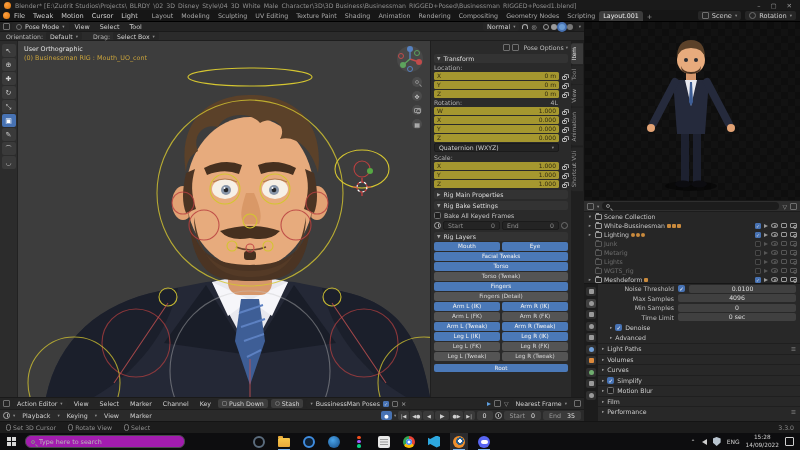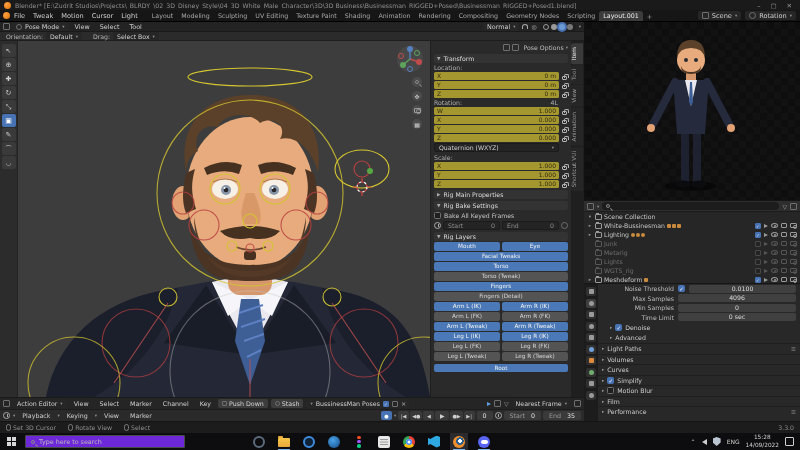--- a/index.html
+++ b/index.html
@@ -158,21 +158,21 @@
     gap:12px;padding:0 6px;color:#8f8f8f;font-size:6.2px;border-top:1px solid #141414}
   .mouse-ic{width:5px;height:7px;border:1px solid #7a7a7a;border-radius:2.5px;display:inline-block;margin-right:2px}
   .hint{display:flex;align-items:center}
   #sb-version{margin-left:auto;color:#8f8f8f}
 
   
   #taskbar{left:0;top:433px;width:800px;height:17px;background:#0d0d0f;display:flex;align-items:center;gap:5px;padding:0 2px}
   #start-btn{width:18px;height:17px;display:flex;align-items:center;justify-content:center}
   .win-logo{display:grid;grid-template-columns:4px 4px;grid-template-rows:4px 4px;gap:1px}
   .win-logo span{background:#d8d8d8}
-  #task-search{width:160px;height:13px;background:#6d28d9;border:1px solid #4a4a4d;border-radius:1px;
+  #task-search{width:160px;height:13px;background:#a21caf;border:1px solid #4a4a4d;border-radius:6px;
     display:flex;align-items:center;gap:4px;padding:0 5px;color:#b9b9b9;font-size:6.4px}
   .task-icons{display:flex;gap:7px;align-items:center;margin-left:60px}
   .tk{width:18px;height:17px;display:flex;align-items:center;justify-content:center;position:relative}
   .tk.running::after{content:'';position:absolute;bottom:0;left:3px;right:3px;height:1.5px;background:#7db2e8}
   .tk.active{background:#2b2b2e}
   .tki{width:12px;height:12px}
   .ci-ring{border-radius:50%;border:2px solid #5a6b7c}
   .ci-blue1{border-radius:50%;border:2px solid #3f8cdf;background:#0f2236}
   .ci-blue2{border-radius:50%;background:radial-gradient(circle at 40% 35%,#4aa3e8,#134a86)}
   .fold{position:relative;background:linear-gradient(#f7c64a,#e8a93a);border-radius:1px;height:9px;margin-top:2px}
@@ -364,20 +364,24 @@
     </g>
 
     <g>
       <circle cx="344" cy="146" r="5" fill="none" stroke="#fff" stroke-width="1.2" stroke-dasharray="2.5 2.5"></circle>
       <circle cx="344" cy="146" r="5" fill="none" stroke="#d04040" stroke-width="1.2" stroke-dasharray="2.5 2.5" stroke-dashoffset="2.5"></circle>
       <path d="M344,137 L344,141 M344,151 L344,155 M335,146 L339,146 M349,146 L353,146" stroke="#d04040" stroke-width="1.2"></path>
       <circle cx="352" cy="130" r="3" fill="#56a843"></circle>
     </g>
   </svg>
 
+  <div id="vp-overlay-text">
+    <div id="vp-view-label">User Orthographic</div>
+    <div id="vp-active-label">(0) Businessman RIG : Mouth_UO_cont</div>
+  </div>
 
   <div id="toolbar">
     <span class="tool-btn">↖</span>
     <span class="tool-btn">⊕</span>
     <span class="tool-btn">✚</span>
     <span class="tool-btn">↻</span>
     <span class="tool-btn">⤡</span>
     <span class="tool-btn active">▣</span>
     <span class="tool-btn">✎</span>
     <span class="tool-btn">⌒</span>

